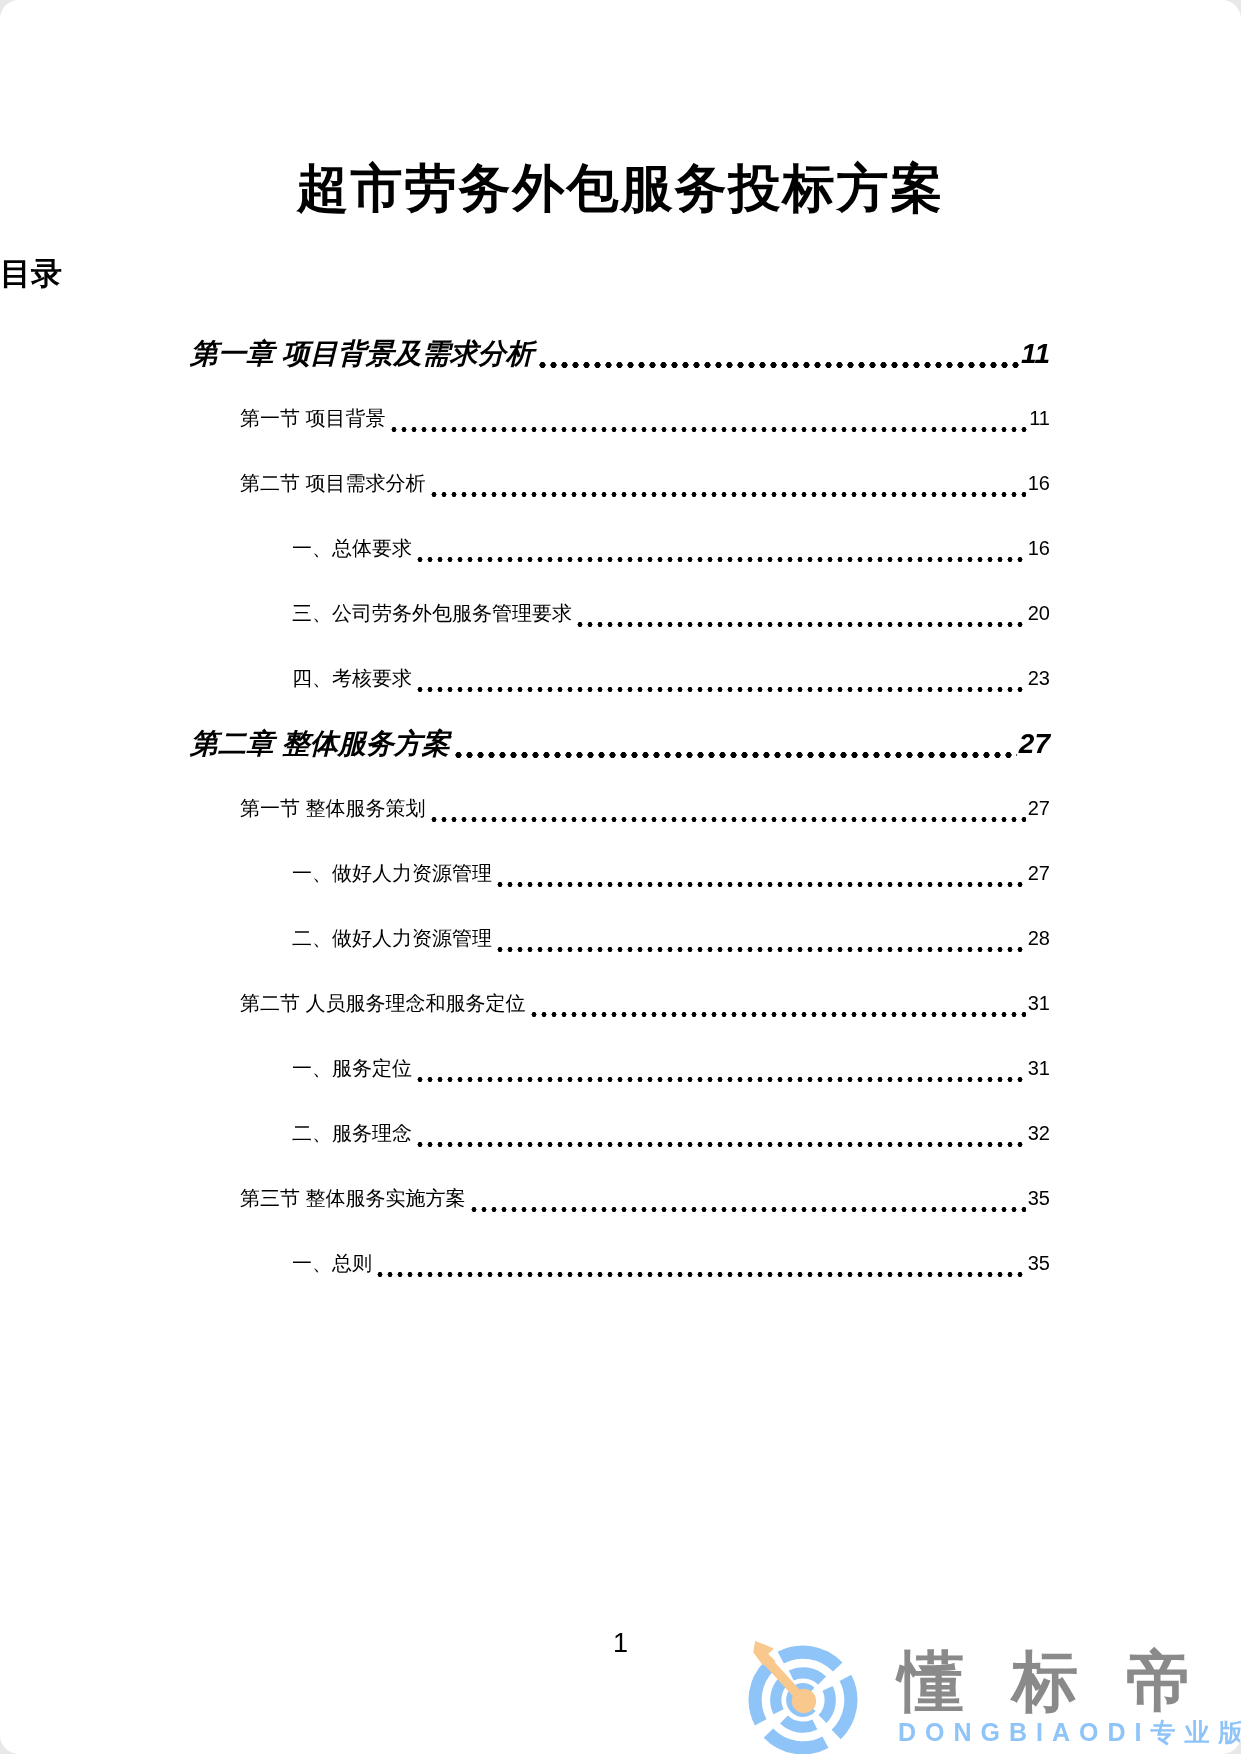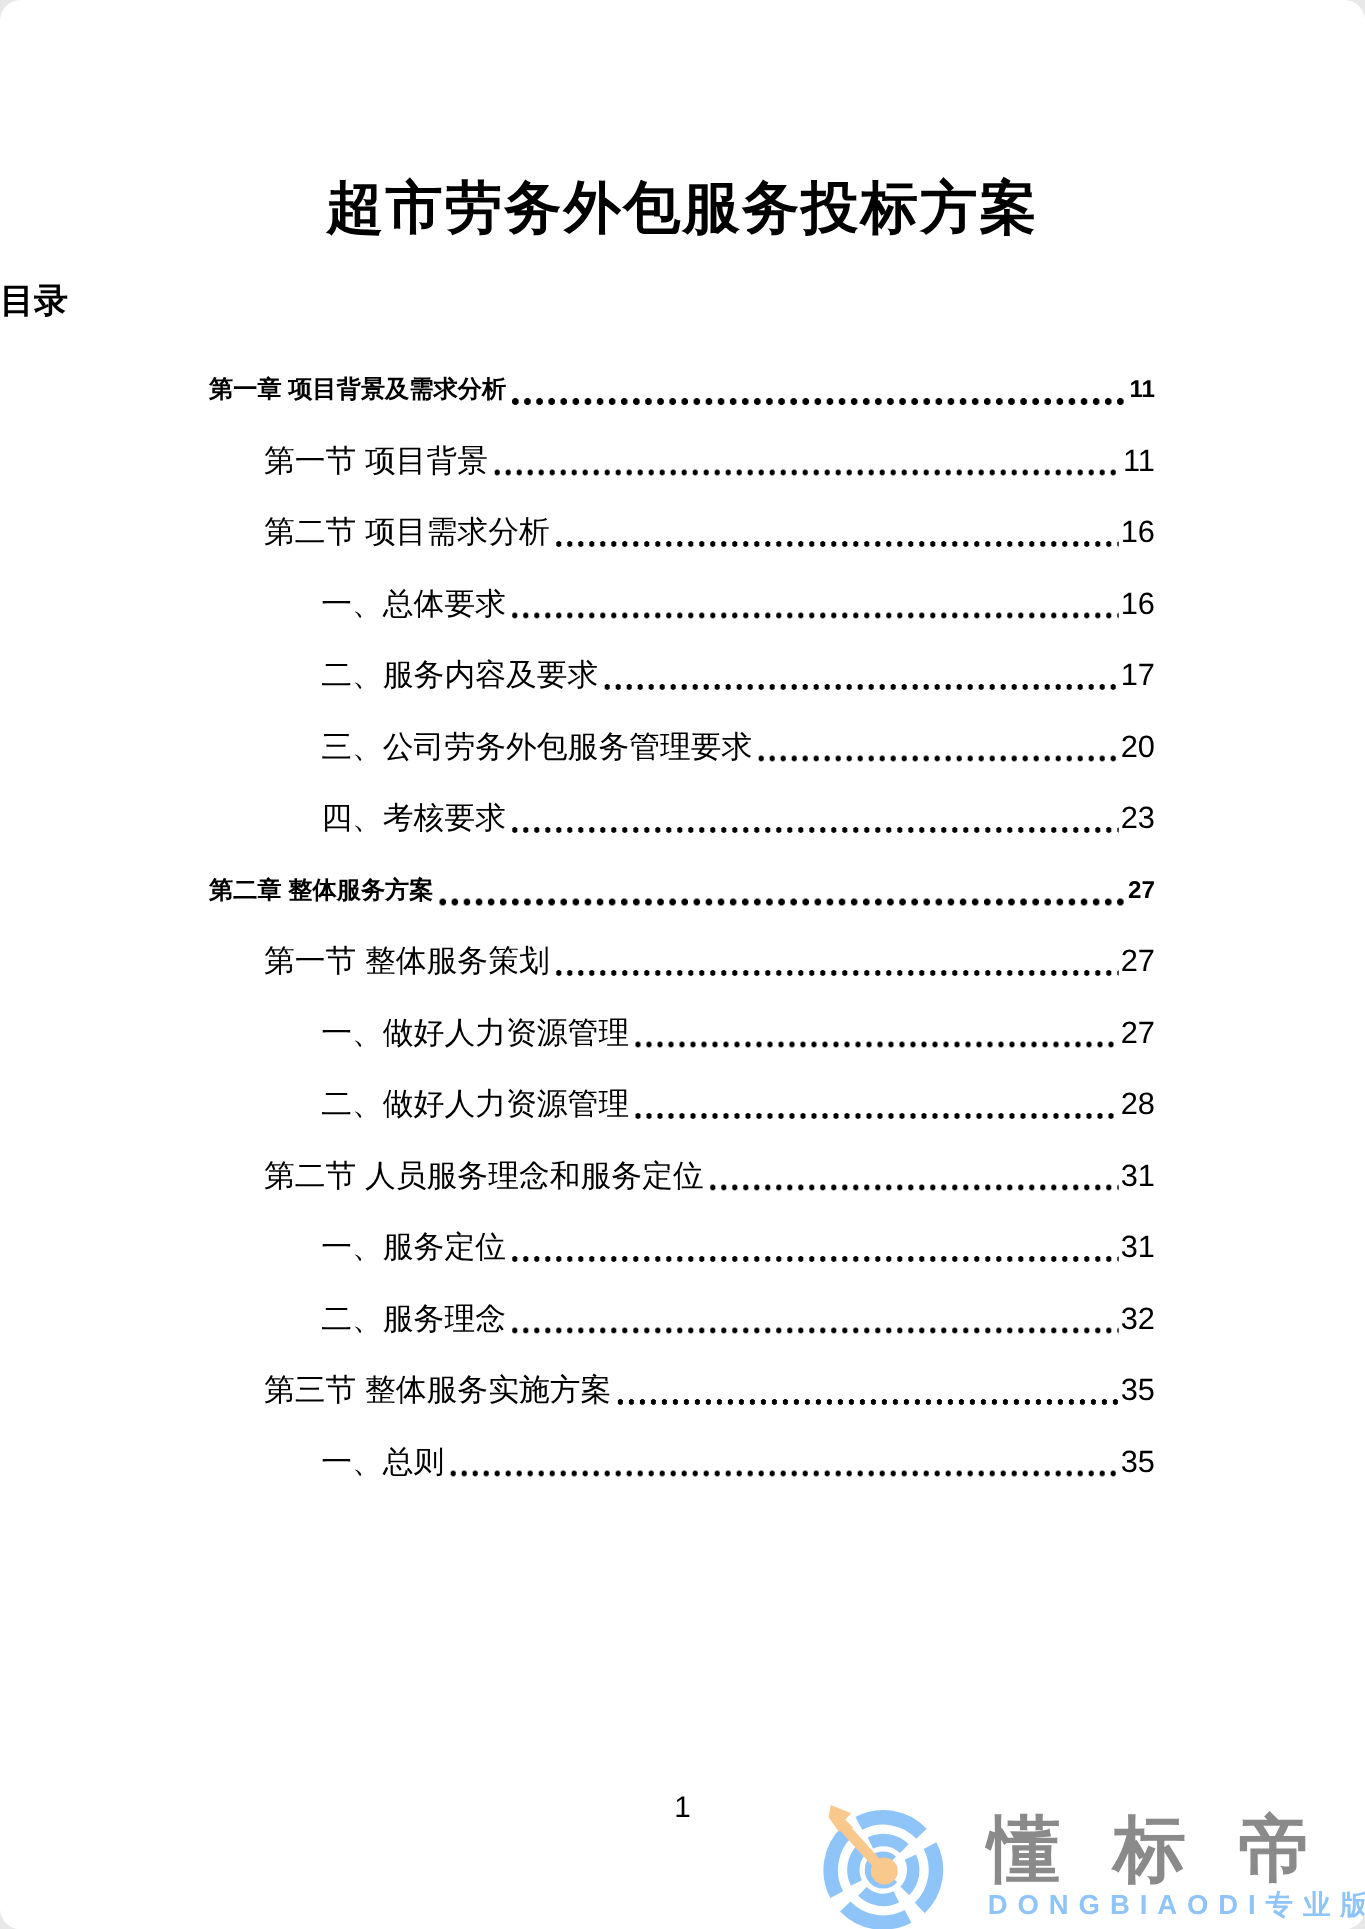--- a/index.html
+++ b/index.html
@@ -23,25 +23,25 @@
     text-align:left;
     font-size:31px;font-weight:700;
   }
   .toc{
     position:absolute;top:321px;left:190px;width:860px;
   }
   .toc-row{
     height:65px;
     display:flex;
     align-items:center;
-    font-size:28px;
+    font-size:20px;
   }
   .toc-row .toc-label{white-space:nowrap;}
   .toc-row .toc-page{white-space:nowrap;}
-  .lvl-chapter{font-weight:700;font-size:22px;}
+  .lvl-chapter{font-weight:700;font-size:28px;font-style:italic;}
   .lvl-section{padding-left:50px;}
   .lvl-item{padding-left:102px;align-items:center;}
   .leader{
     flex:1 1 auto;
     height:7px;
     align-self:flex-end;
     margin:0 2px 18px 3px;
     background-image:radial-gradient(circle, currentColor 2.3px, transparent 2.7px);
     background-size:10px 7px;
     background-repeat:repeat-x;
@@ -102,25 +102,20 @@
     </div>
     <div class="toc-row lvl-section">
       <span class="toc-label">第二节 项目需求分析</span>
       <span class="leader"></span>
       <span class="toc-page">16</span>
     </div>
     <div class="toc-row lvl-item">
       <span class="toc-label">一、总体要求</span>
       <span class="leader"></span>
       <span class="toc-page">16</span>
-    </div>
-    <div class="toc-row lvl-item">
-      <span class="toc-label">二、服务内容及要求</span>
-      <span class="leader"></span>
-      <span class="toc-page">17</span>
     </div>
     <div class="toc-row lvl-item">
       <span class="toc-label">三、公司劳务外包服务管理要求</span>
       <span class="leader"></span>
       <span class="toc-page">20</span>
     </div>
     <div class="toc-row lvl-item">
       <span class="toc-label">四、考核要求</span>
       <span class="leader"></span>
       <span class="toc-page">23</span>

